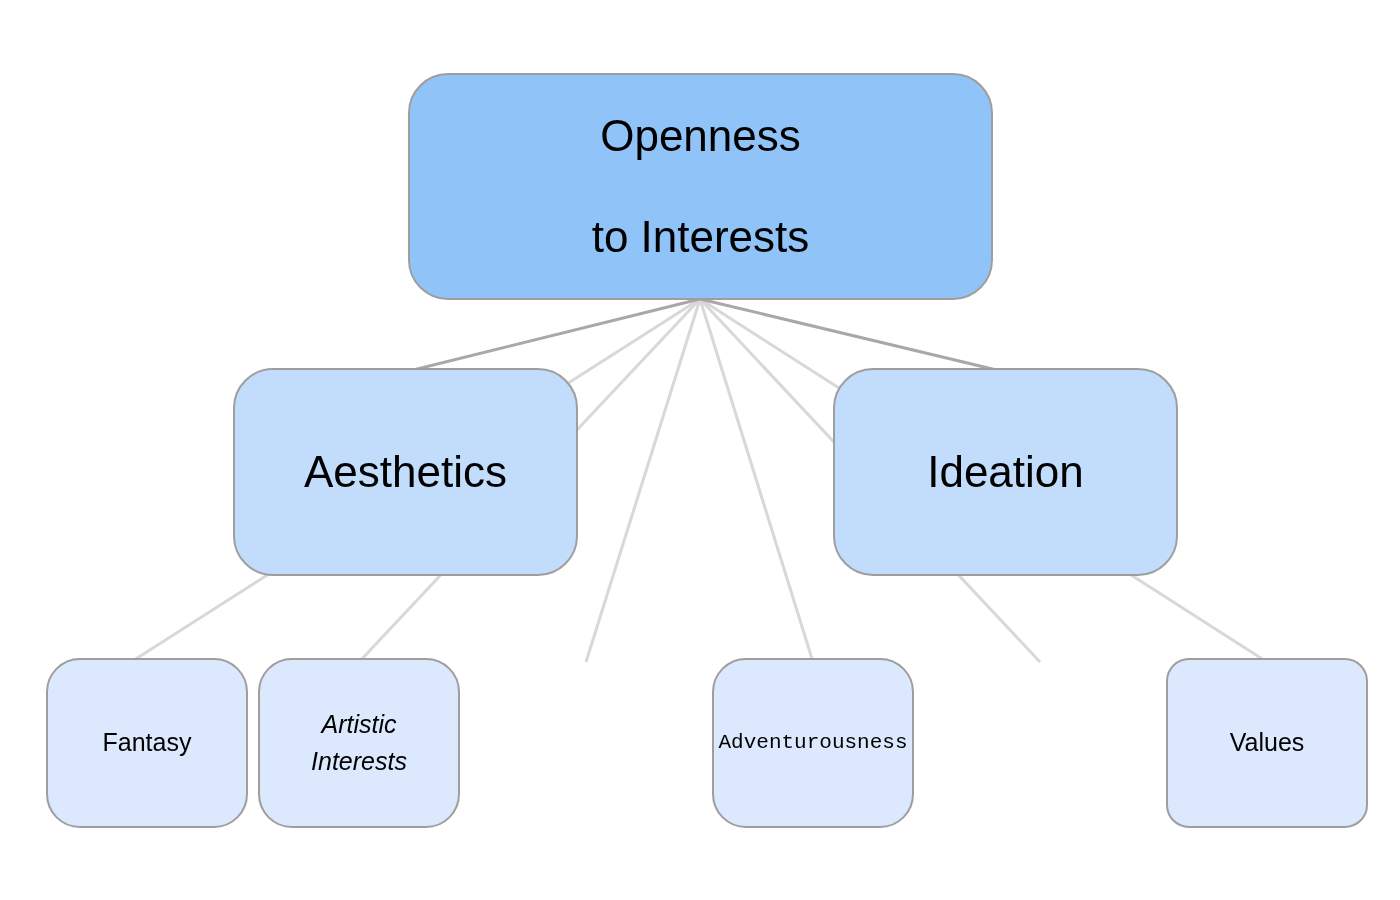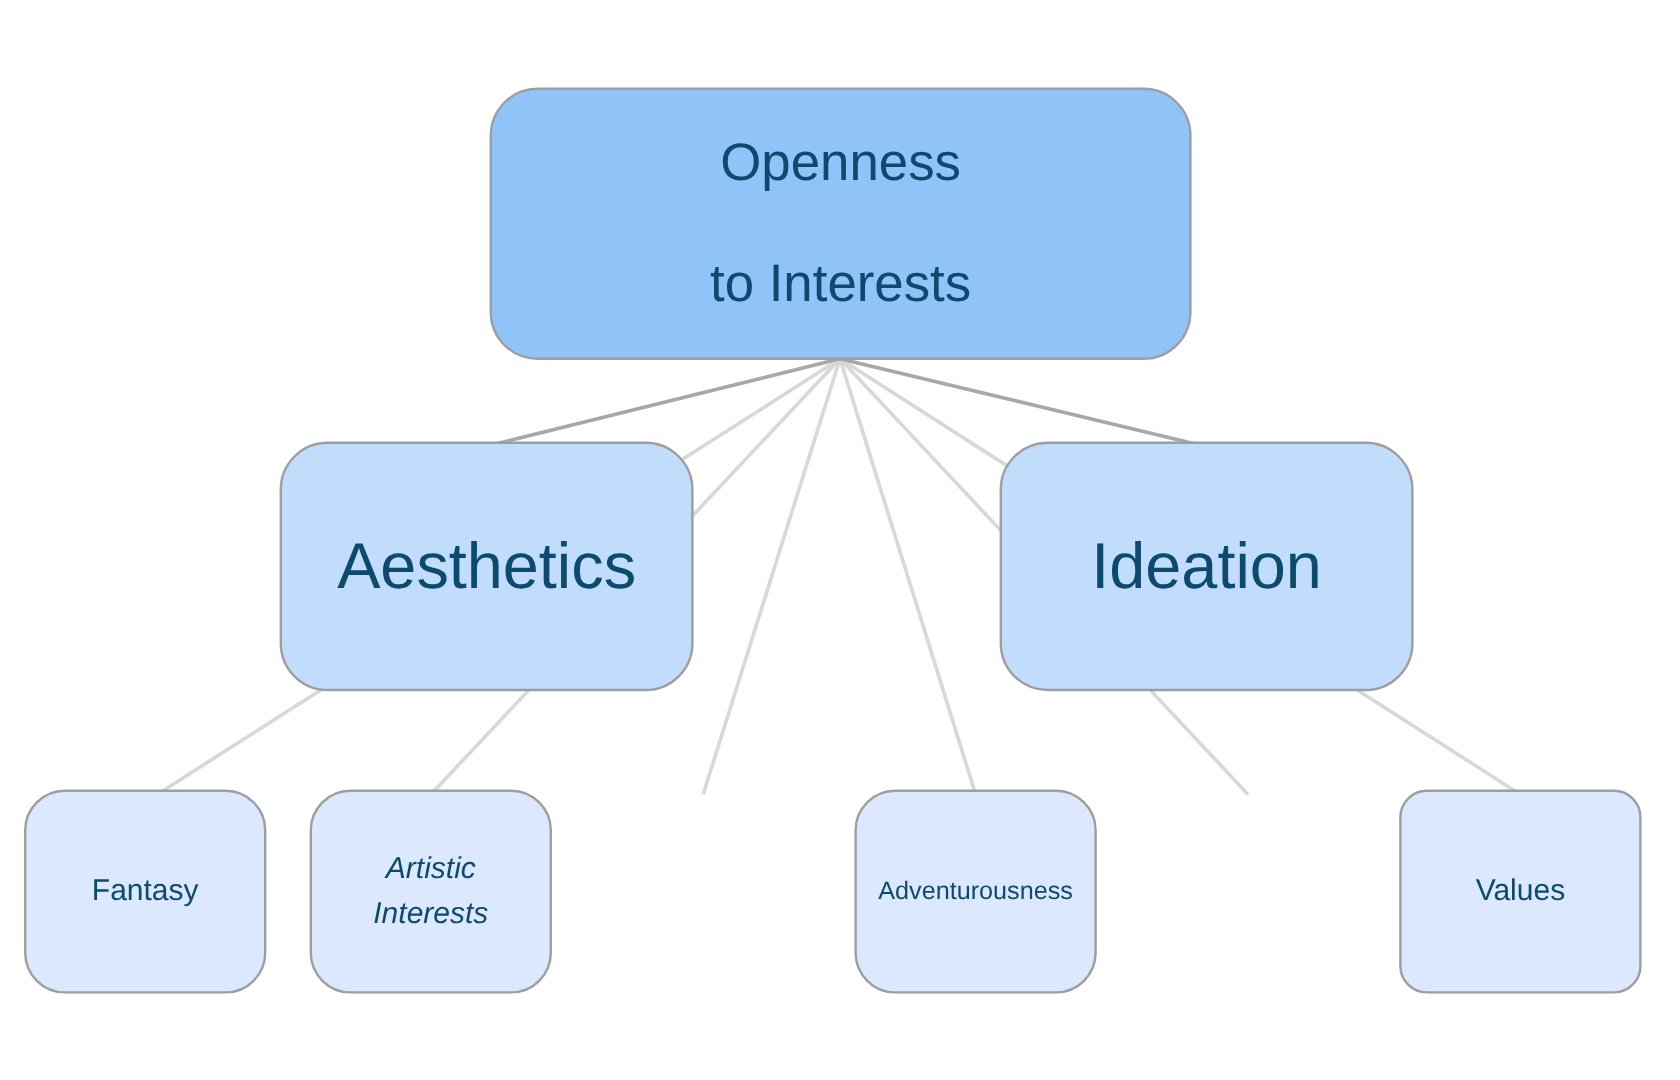--- a/index.html
+++ b/index.html
@@ -28,55 +28,55 @@
   .edge-dark  { stroke: #a8a8a8; stroke-width: 3; }
 
   .node {
     position: absolute;
     box-sizing: border-box;
     display: flex;
     flex-direction: column;
     align-items: center;
     justify-content: center;
     text-align: center;
-    color: #0c4a6e;
+    color: #000000;
     border: 2px solid #9e9e9e;
     gap: 32px;
   }
   .node-root {
     left: 408px; top: 73px;
     width: 585px; height: 227px;
     border-radius: 40px;
     background: #90c3f8;
     font-size: 44px;
     line-height: 1.55;
   }
   .node-branch {
     top: 368px;
     width: 345px; height: 208px;
     border-radius: 40px;
     background: #c2dcfb;
-    font-size: 54px;
+    font-size: 44px;
   }
   .node-branch.aesthetics { left: 233px; }
   .node-branch.ideation  { left: 833px; }
   .node-leaf {
     top: 658px;
     width: 202px; height: 170px;
     border-radius: 34px;
     background: #dbe8fd;
     font-size: 25px;
     line-height: 1.5;
     padding: 0 12px;
   }
   .node-leaf.small-label { font-size: 21px; padding: 0 6px; }
-  .leaf-1 { left: 20px; }
+  .leaf-1 { left: 46px; }
   .leaf-2 { left: 258px; font-style: italic; }
   .leaf-3 { left: 485px; }
-  .leaf-4 { left: 712px; }
+  .leaf-4 { left: 712px; font-family: Liberation Mono, monospace; }
   .leaf-5 { left: 939px; }
   .leaf-6 { left: 1166px; border-radius: 23px; }
   .label-line { display: block; }
 </style>
 </head>
 <body>
 
 <div class="stage">
 
   <svg class="edges" viewBox="0 0 1400 900" xmlns="http://www.w3.org/2000/svg">

